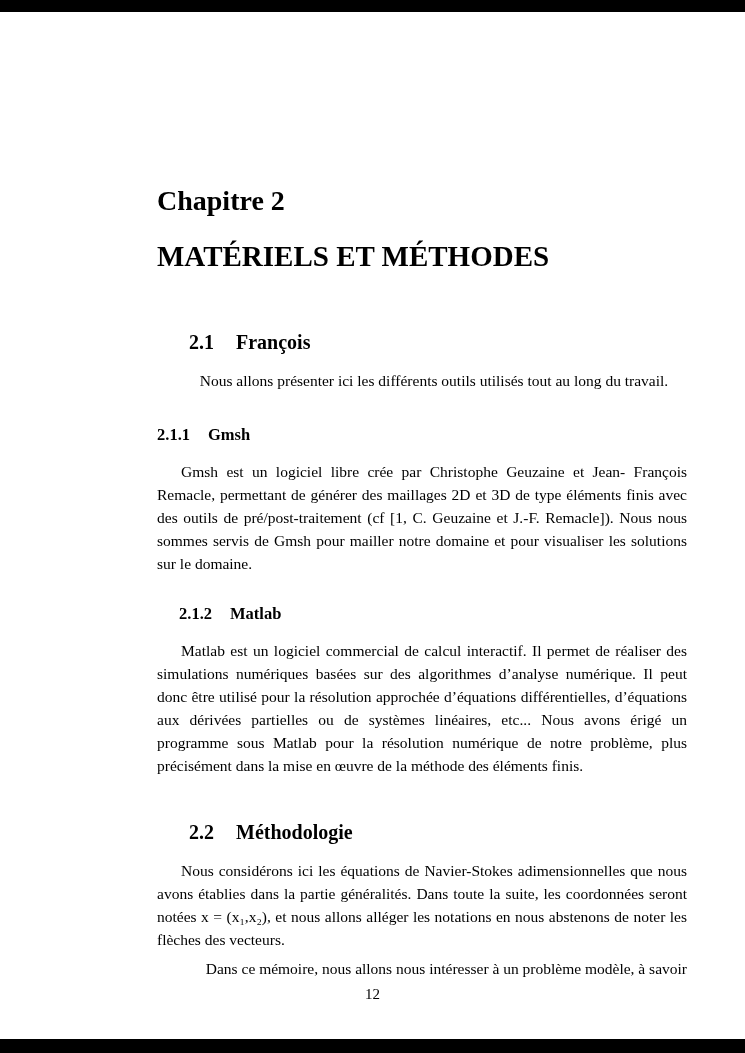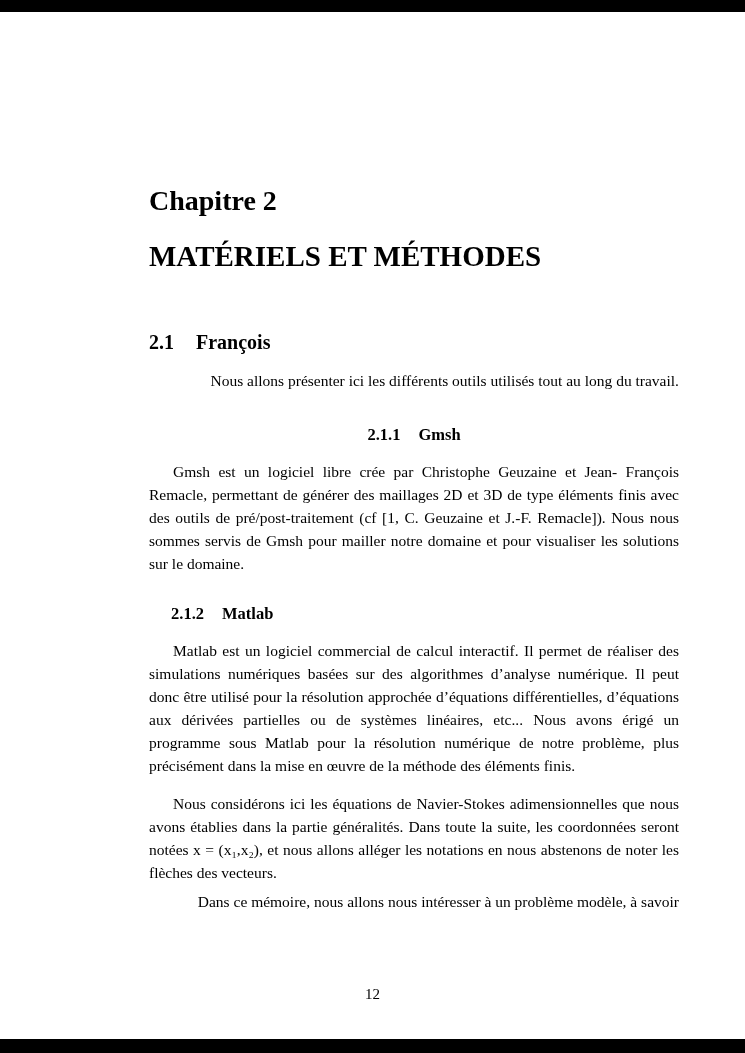--- a/index.html
+++ b/index.html
@@ -20,21 +20,21 @@
     position: absolute;
     left: 0;
     width: 745px;
     background: #000000;
   }
   .bar.top { top: 0; height: 12px; }
   .bar.bottom { bottom: 0; height: 14px; }
 
   .content {
     position: absolute;
-    left: 149px;
+    left: 157px;
     top: 0;
     width: 530px;
   }
 
   .chapter-label {
     margin-top: 186px;
     font-size: 28px;
     font-weight: bold;
     line-height: 1.1;
   }
@@ -43,46 +43,46 @@
     font-size: 29px;
     font-weight: bold;
     line-height: 1.1;
   }
 
   .h2 {
     font-size: 20px;
     font-weight: bold;
     line-height: 1.15;
   }
-  .h2 .num { margin-right: 22px; }
+  .h2 .num { margin-right: 22px; margin-left: 32px; }
 
   .h3 {
     font-size: 16.5px;
     font-weight: bold;
     line-height: 1.15;
   }
   .h3 .num { margin-right: 18px; }
 
   .sec-2-1   { margin-top: 58px; }
-  .sub-2-1-1 { margin-top: 34px; text-align: center; }
+  .sub-2-1-1 { margin-top: 34px; }
   .sub-2-1-2 { margin-top: 30px; margin-left: 22px; }
   .sec-2-2   { margin-top: 44px; }
 
   p.body, div.line {
     font-size: 15.5px;
     line-height: 23px;
     margin: 0;
   }
   p.body {
     margin-top: 15px;
     text-align: justify;
     text-justify: inter-word;
   }
   p.indent { text-indent: 24px; }
-  p.single { text-align: right; }
+  p.single { text-align: center; }
 
   .closing { margin-top: 6px; }
   div.line { text-align: right; }
 
   .page-number {
     position: absolute;
     left: 0;
     width: 745px;
     top: 986px;
     text-align: center;
@@ -114,20 +114,23 @@
     </div>
 
     <p class="body indent">Gmsh est un logiciel libre crée par Christophe Geuzaine et Jean- François Remacle, permettant de générer des maillages 2D et 3D de type éléments finis avec des outils de pré/post-traitement (cf [1, C. Geuzaine et J.-F. Remacle]). Nous nous sommes servis de Gmsh pour mailler notre domaine et pour visualiser les solutions sur le domaine.</p>
 
     <div class="h3 sub-2-1-2">
       <span class="num">2.1.2</span><span>Matlab</span>
     </div>
 
     <p class="body indent">Matlab est un logiciel commercial de calcul interactif. Il permet de réaliser des simulations numériques basées sur des algorithmes d’analyse numérique. Il peut donc être utilisé pour la résolution approchée d’équations différentielles, d’équations aux dérivées partielles ou de systèmes linéaires, etc... Nous avons érigé un programme sous Matlab pour la résolution numérique de notre problème, plus précisément dans la mise en œuvre de la méthode des éléments finis.</p>
 
+    <div class="h2 sec-2-2">
+      <span class="num">2.2</span><span>Méthodologie</span>
+    </div>
 
     <p class="body indent">Nous considérons ici les équations de Navier-Stokes adimensionnelles que nous avons établies dans la partie généralités. Dans toute la suite, les coordonnées seront notées x = (x₁,x₂), et nous allons alléger les notations en nous abstenons de noter les flèches des vecteurs.</p>
 
     <div class="closing">
       <div class="line">Dans ce mémoire, nous allons nous intéresser à un problème modèle, à savoir</div>
     </div>
 
   </div>
 
   <div class="page-number">12</div>

